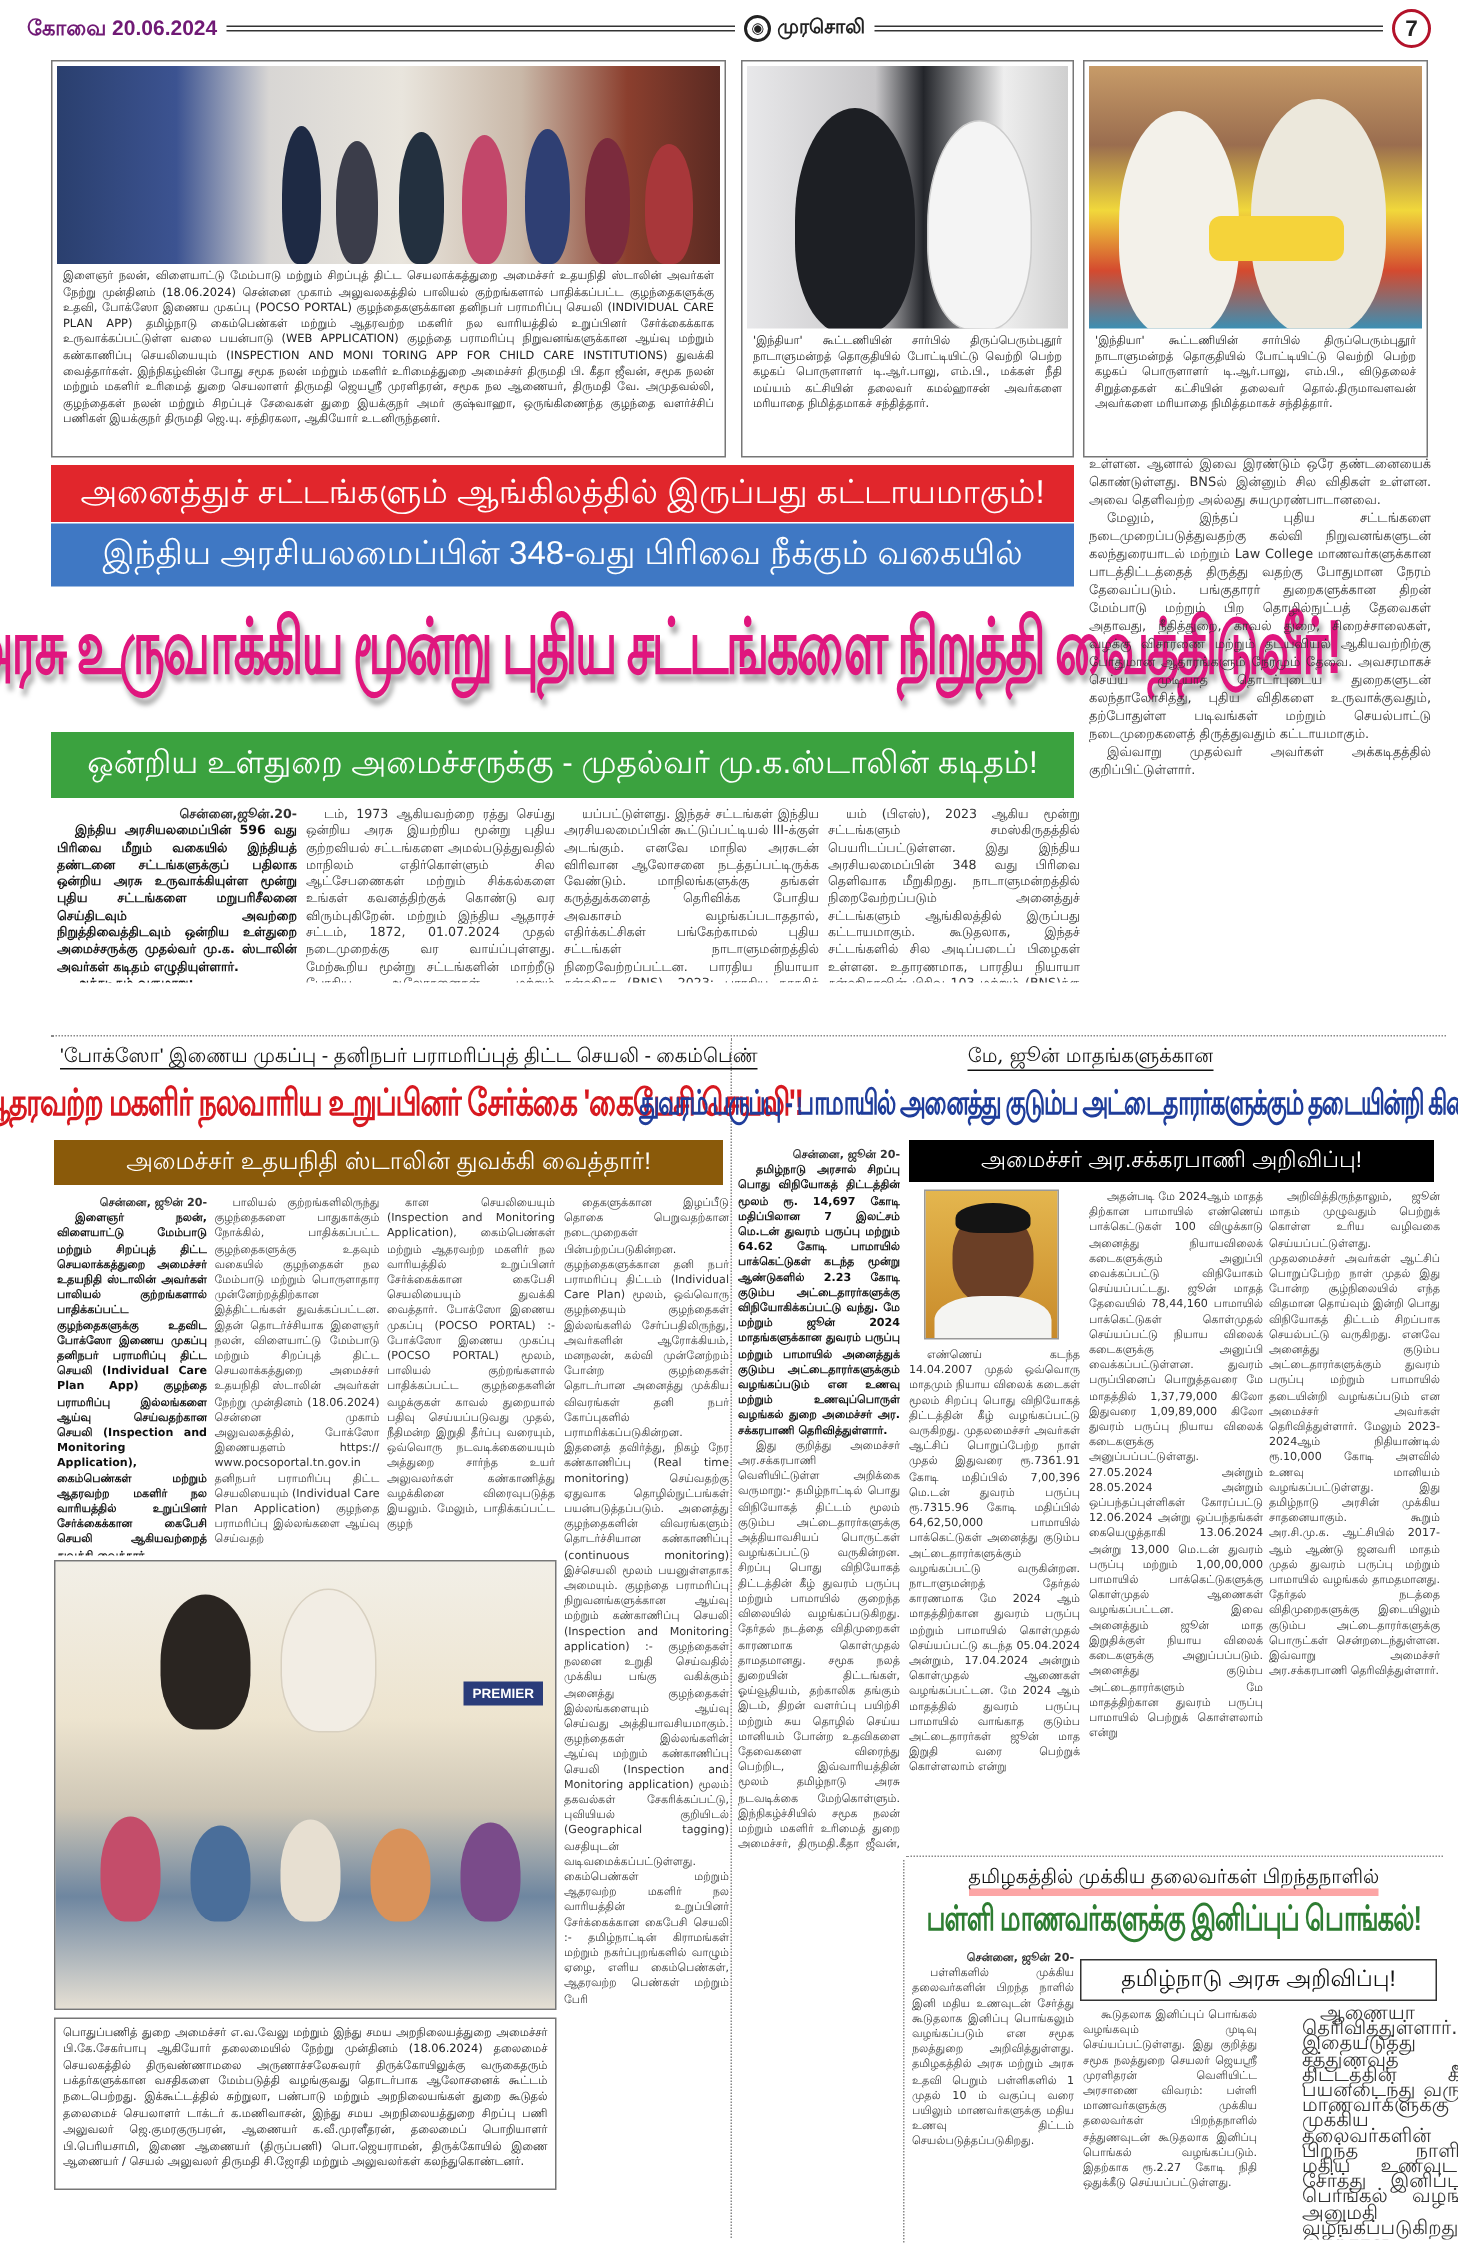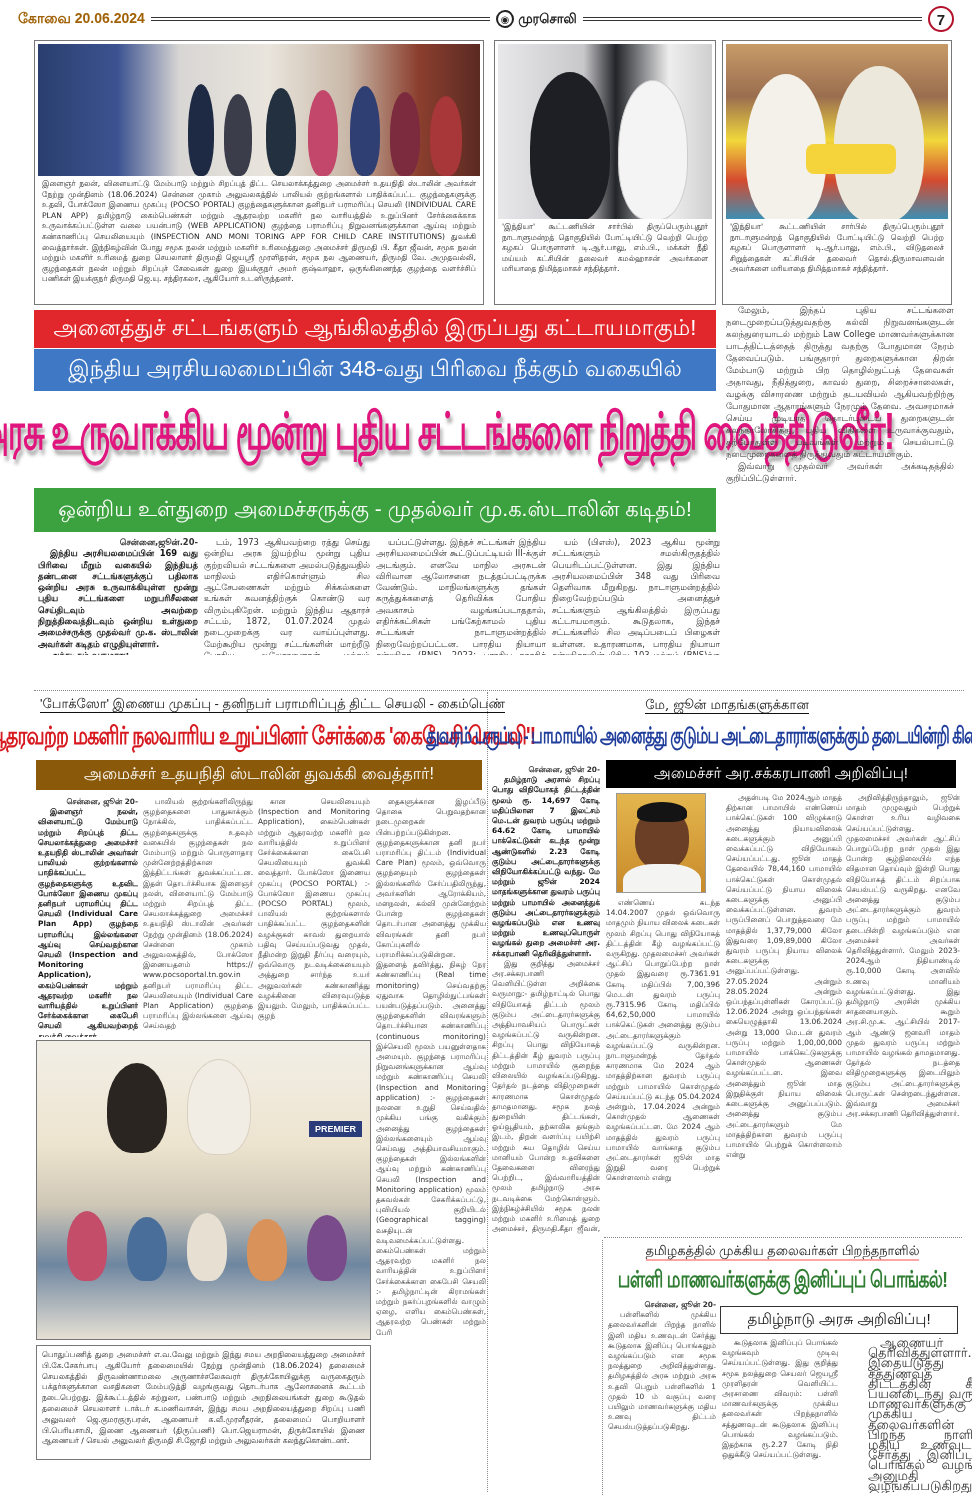--- a/index.html
+++ b/index.html
@@ -1,21 +1,21 @@
 <!DOCTYPE html>
 <html><head>
 <meta charset="utf-8">
 <style>
   * { box-sizing: border-box; margin: 0; padding: 0; }
   html, body { width: 972px; height: 1500px; background: #ffffff; overflow: hidden; }
   body { font-family: "DejaVu Sans", sans-serif; color: #222; position: relative; }
 
   
   .masthead { position: absolute; left: 18px; right: 18px; top: 6px; height: 26px; display: flex; align-items: center; }
-  .mh-date { font-family: "Liberation Sans", sans-serif; font-size: 14px; font-weight: bold; color: #a16207; white-space: nowrap; text-align: right; }
+  .mh-date { font-family: "Liberation Sans", sans-serif; font-size: 14px; font-weight: bold; color: #701a75; white-space: nowrap; text-align: right; }
   .mh-rule { flex: 1; height: 4px; border-top: 1.5px solid #333; border-bottom: 1.5px solid #333; margin: 0 6px; }
   .mh-center { display: flex; align-items: center; gap: 4px; font-size: 13px; font-weight: bold; white-space: nowrap; }
   .mh-logo { width: 18px; height: 18px; border: 2px solid #222; border-radius: 50%; display: flex; align-items: center; justify-content: center; font-size: 10px; }
   .mh-page { width: 26px; height: 26px; border-radius: 50%; border: 2px solid #b3122a; background: #fff; display: flex; align-items: center; justify-content: center; font-weight: bold; font-size: 15px; font-family: "Liberation Sans", sans-serif; }
 
   
   .photo-box { position: absolute; border: 1px solid #777; background: #fff; padding: 3px; }
   .photo { width: 100%; position: relative; overflow: hidden; }
   .caption { font-size: 7.6px; line-height: 10.6px; color: #222; padding: 3px 4px 2px 4px; text-align: justify; }
 
@@ -74,21 +74,21 @@
 
   .c-j { left: 492px; top: 765px; width: 108px; height: 470px; font-size: 7.4px; line-height: 10.2px; }
   .c-j .lead { font-size: 7.4px; }
   .portrait { position: absolute; left: 616px; top: 793px; width: 90px; height: 100px; border: 1px solid #999; background: linear-gradient(180deg, #e4b64e 0%, #c88a2a 100%); overflow: hidden; }
   .c-k { left: 606px; top: 898px; width: 114px; height: 330px; font-size: 7.4px; line-height: 10.2px; }
   .c-l { left: 726px; top: 793px; width: 116px; height: 436px; font-size: 7.4px; line-height: 10.2px; }
   .c-m { left: 846px; top: 793px; width: 114px; height: 436px; font-size: 7.4px; line-height: 10.2px; }
 
   
   .k3 { position: absolute; left: 605px; top: 1243px; width: 355px; text-align: center; font-family: "Liberation Sans", sans-serif; font-size: 13px; color: #111; white-space: nowrap; }
-  .k3 span { border-bottom: 2px solid #fca5a5; padding-bottom: 1px; }
+  .k3 span { border-bottom: 5px solid #fca5a5; padding-bottom: 1px; }
   .green-head { position: absolute; left: 605px; top: 1262px; width: 355px; height: 36px; display: flex; align-items: center; justify-content: center; font-family: "Liberation Sans", sans-serif; font-weight: bold; font-size: 17px; color: #2e7d32; transform: scaleY(1.35); letter-spacing: -0.6px; white-space: nowrap; }
   .box-head { position: absolute; left: 720px; top: 1306px; width: 238px; height: 28px; border: 1px solid #333; display: flex; align-items: center; justify-content: center; font-family: "Liberation Sans", sans-serif; font-size: 15px; color: #111; white-space: nowrap; }
   .c-n { left: 608px; top: 1300px; width: 108px; height: 190px; font-size: 7.4px; line-height: 10.2px; }
   .c-o { left: 722px; top: 1338px; width: 116px; height: 155px; font-size: 7.4px; line-height: 10.2px; }
   .c-p { left: 844px; top: 1338px; width: 116px; height: 155px; font-size: 13px; line-height: 10.2px; margin-left: 24px; }
 </style>
 </head>
 <body>
 
 <div class="masthead">
@@ -130,34 +130,35 @@
   <div class="caption">'இந்தியா' கூட்டணியின் சார்பில் திருப்பெரும்புதூர் நாடாளுமன்றத் தொகுதியில் போட்டியிட்டு வெற்றி பெற்ற கழகப் பொருளாளர் டி.ஆர்.பாலு, எம்.பி., விடுதலைச் சிறுத்தைகள் கட்சியின் தலைவர் தொல்.திருமாவளவன் அவர்களை மரியாதை நிமித்தமாகச் சந்தித்தார்.</div>
 </div>
 
 <div class="band band-red">அனைத்துச் சட்டங்களும் ஆங்கிலத்தில் இருப்பது கட்டாயமாகும்!</div>
 <div class="band band-blue">இந்திய அரசியலமைப்பின் 348-வது பிரிவை நீக்கும் வகையில்</div>
 <div class="mega">ஒன்றிய அரசு உருவாக்கிய மூன்று புதிய சட்டங்களை நிறுத்தி வைத்திடுவீர்!</div>
 <div class="band band-green">ஒன்றிய உள்துறை அமைச்சருக்கு - முதல்வர் மு.க.ஸ்டாலின் கடிதம்!</div>
 
 <div class="col c-a">
   <span class="dateline">சென்னை,ஜூன்.20-</span>
-  <p class="lead">இந்திய அரசியலமைப்பின் 169 வது பிரிவை மீறும் வகையில் இந்தியத் தண்டனை சட்டங்களுக்குப் பதிலாக ஒன்றிய அரசு உருவாக்கியுள்ள மூன்று புதிய சட்டங்களை மறுபரிசீலனை செய்திடவும் அவற்றை நிறுத்திவைத்திடவும் ஒன்றிய உள்துறை அமைச்சருக்கு முதல்வர் மு.க. ஸ்டாலின் அவர்கள் கடிதம் எழுதியுள்ளார்.</p>
+  <p class="lead">இந்திய அரசியலமைப்பின் 596 வது பிரிவை மீறும் வகையில் இந்தியத் தண்டனை சட்டங்களுக்குப் பதிலாக ஒன்றிய அரசு உருவாக்கியுள்ள மூன்று புதிய சட்டங்களை மறுபரிசீலனை செய்திடவும் அவற்றை நிறுத்திவைத்திடவும் ஒன்றிய உள்துறை அமைச்சருக்கு முதல்வர் மு.க. ஸ்டாலின் அவர்கள் கடிதம் எழுதியுள்ளார்.</p>
   <p class="subhead">அக்கடிதம் வருமாறு:</p>
 
 </div>
 <div class="col c-b">
   <p>டம், 1973 ஆகியவற்றை ரத்து செய்து ஒன்றிய அரசு இயற்றிய மூன்று புதிய குற்றவியல் சட்டங்களை அமல்படுத்துவதில் மாநிலம் எதிர்கொள்ளும் சில ஆட்சேபணைகள் மற்றும் சிக்கல்களை உங்கள் கவனத்திற்குக் கொண்டு வர விரும்புகிறேன். மற்றும் இந்திய ஆதாரச் சட்டம், 1872, 01.07.2024 முதல் நடைமுறைக்கு வர வாய்ப்புள்ளது. மேற்கூறிய மூன்று சட்டங்களின் மாற்றீடு போதிய ஆலோசனைகள் மற்றும் ஆலோசனைகள் இன்றி அவசரமாகச் செய்</p>
 </div>
 <div class="col c-c">
   <p>யப்பட்டுள்ளது. இந்தச் சட்டங்கள் இந்திய அரசியலமைப்பின் கூட்டுப்பட்டியல் III-க்குள் அடங்கும். எனவே மாநில அரசுடன் விரிவான ஆலோசனை நடத்தப்பட்டிருக்க வேண்டும். மாநிலங்களுக்கு தங்கள் கருத்துக்களைத் தெரிவிக்க போதிய அவகாசம் வழங்கப்படாததால், எதிர்க்கட்சிகள் பங்கேற்காமல் புதிய சட்டங்கள் நாடாளுமன்றத்தில் நிறைவேற்றப்பட்டன. பாரதிய நியாயா சன்ஹிதா (BNS), 2023; பாரதிய நாகரிக் சுரக்ஷா சன்ஹிதா (பிஎன்எஸ்எஸ்), 2023; பாரதிய சாக்ஷ்யா அதினி</p>
 </div>
 <div class="col c-d">
   <p>யம் (பிஎஸ்), 2023 ஆகிய மூன்று சட்டங்களும் சமஸ்கிருதத்தில் பெயரிடப்பட்டுள்ளன. இது இந்திய அரசியலமைப்பின் 348 வது பிரிவை தெளிவாக மீறுகிறது. நாடாளுமன்றத்தில் நிறைவேற்றப்படும் அனைத்துச் சட்டங்களும் ஆங்கிலத்தில் இருப்பது கட்டாயமாகும். கூடுதலாக, இந்தச் சட்டங்களில் சில அடிப்படைப் பிழைகள் உள்ளன. உதாரணமாக, பாரதிய நியாயா சன்ஹிதாவின் பிரிவு 103 மற்றும் (BNS)க்கு இரண்டு வெவ்வேறு வகை கொலைகளுக்கு இரண்டு உட்பிரிவுகள்</p>
 </div>
 <div class="col c-e">
+  <p style="text-indent:0">உள்ளன. ஆனால் இவை இரண்டும் ஒரே தண்டனையைக் கொண்டுள்ளது. BNSல் இன்னும் சில விதிகள் உள்ளன. அவை தெளிவற்ற அல்லது சுயமுரண்பாடானவை.</p>
   <p>மேலும், இந்தப் புதிய சட்டங்களை நடைமுறைப்படுத்துவதற்கு கல்வி நிறுவனங்களுடன் கலந்துரையாடல் மற்றும் Law College மாணவர்களுக்கான பாடத்திட்டத்தைத் திருத்து வதற்கு போதுமான நேரம் தேவைப்படும். பங்குதாரர் துறைகளுக்கான திறன் மேம்பாடு மற்றும் பிற தொழில்நுட்பத் தேவைகள் அதாவது, நீதித்துறை, காவல் துறை, சிறைச்சாலைகள், வழக்கு விசாரணை மற்றும் தடயவியல் ஆகியவற்றிற்கு போதுமான ஆதாரங்களும் நேரமும் தேவை. அவசரமாகச் செய்ய முடியாத தொடர்புடைய துறைகளுடன் கலந்தாலோசித்து, புதிய விதிகளை உருவாக்குவதும், தற்போதுள்ள படிவங்கள் மற்றும் செயல்பாட்டு நடைமுறைகளைத் திருத்துவதும் கட்டாயமாகும்.</p>
   <p>இவ்வாறு முதல்வர் அவர்கள் அக்கடிதத்தில் குறிப்பிட்டுள்ளார்.</p>
 </div>
 
 <div class="dots-h" style="left:34px;top:690px;width:930px;"></div>
 <div class="dots-v" style="left:487px;top:692px;height:800px;"></div>
 
 <div class="kicker"><span>'போக்ஸோ' இணைய முகப்பு - தனிநபர் பராமரிப்புத் திட்ட செயலி - கைம்பெண்</span></div>
 <div class="red-head">ஆதரவற்ற மகளிர் நலவாரிய உறுப்பினர் சேர்க்கை 'கைபேசி செயலி'!</div>
 <div class="brown-band">அமைச்சர் உதயநிதி ஸ்டாலின் துவக்கி வைத்தார்!</div>

